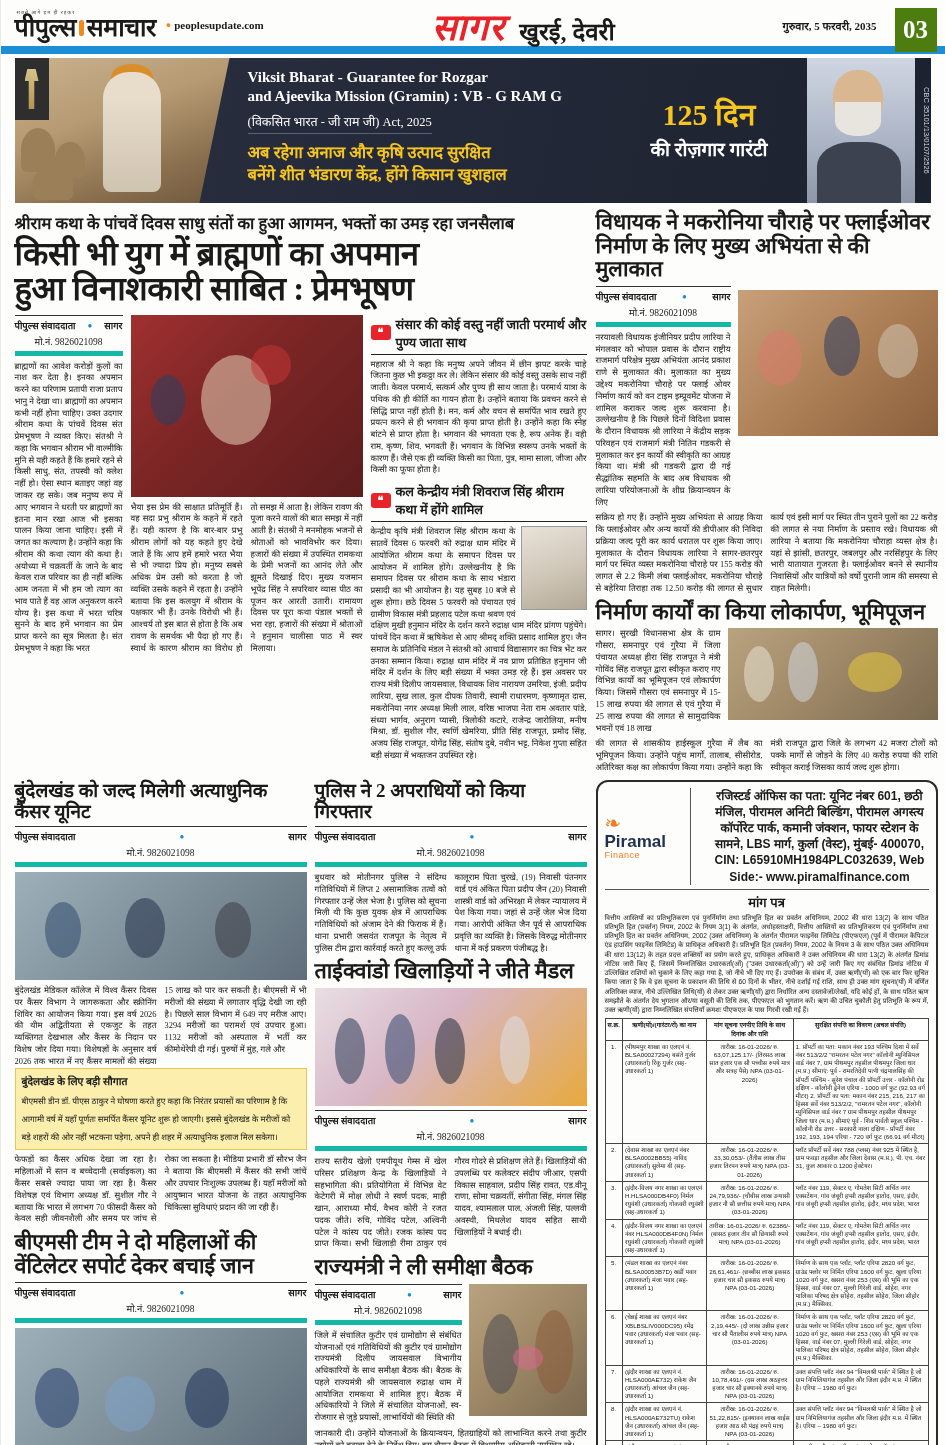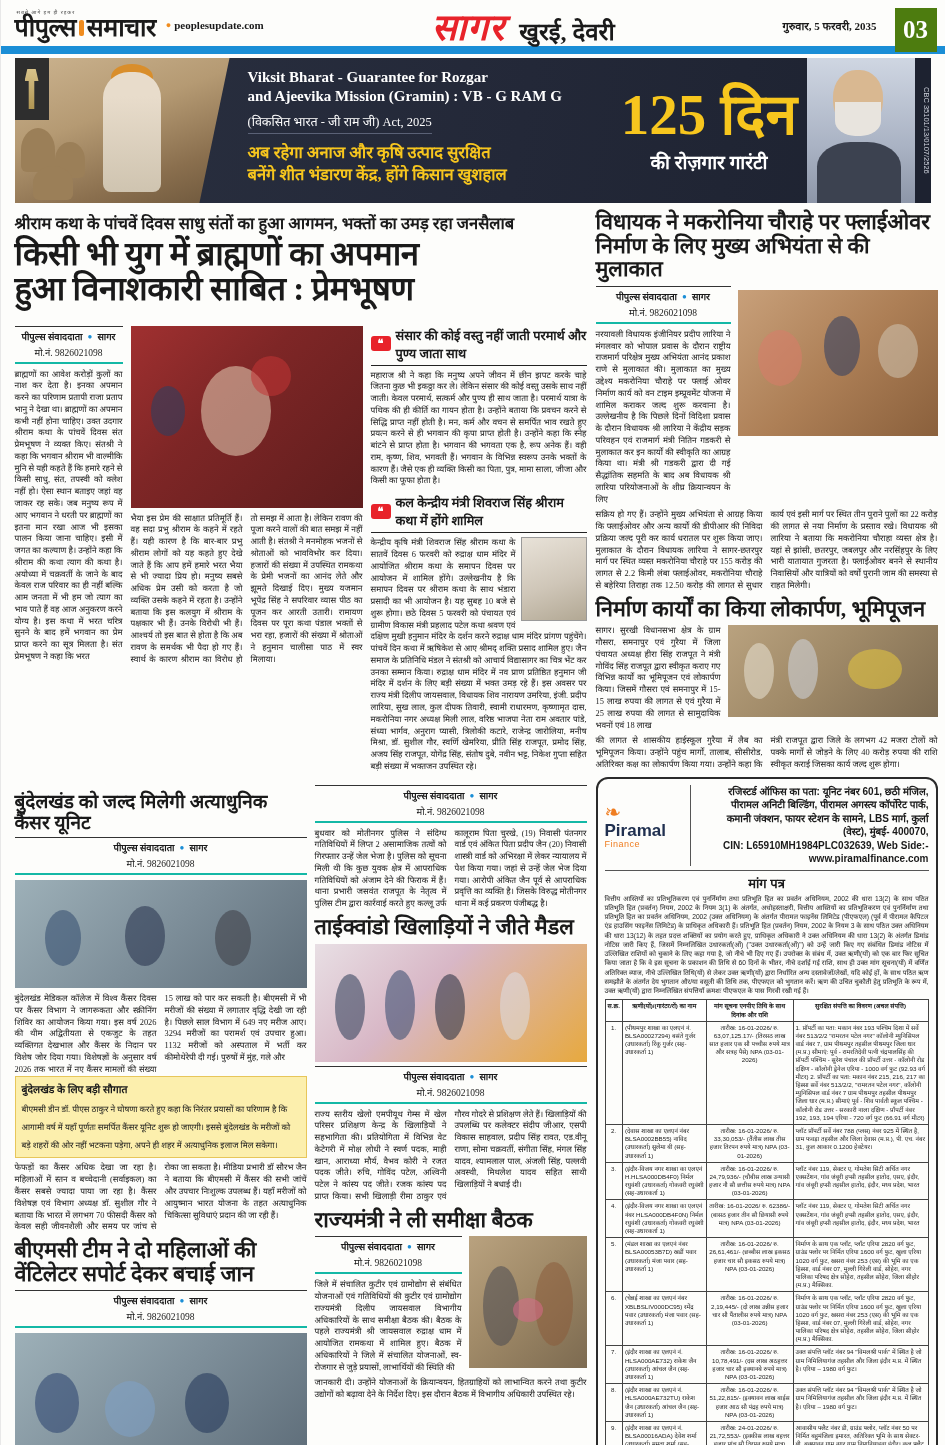--- a/index.html
+++ b/index.html
@@ -30,41 +30,41 @@
   .b-photo .sack { position:absolute; background:#9b7f58; border-radius:50% 50% 6px 6px; }
   .b-photo .farmer { position:absolute; left:88px; top:14px; width:58px; height:120px; background:linear-gradient(180deg,#e8dccb 20%,#cfc4b0 100%); border-radius:26px 26px 8px 8px; }
   .b-photo .turban { position:absolute; left:96px; top:6px; width:42px; height:26px; background:#d98e2b; border-radius:50%; }
   .emblem { position:absolute; left:0; top:0; width:34px; height:62px; background:#2e2e2e; display:flex; align-items:center; justify-content:center; }
   .emblem-glyph { width:14px; height:40px; background:linear-gradient(180deg,#d8c38a,#b09552); clip-path:polygon(20% 0,80% 0,100% 30%,70% 30%,70% 100%,30% 100%,30% 30%,0 30%); }
   .b-center { flex:1; padding:10px 8px 6px 18px; display:flex; flex-direction:column; }
   .b-l1 { color:#fff; font-weight:bold; font-size:15px; line-height:1.25; }
   .b-l3 { color:#fff; font-size:12.5px; margin-top:7px; padding-bottom:3px; border-bottom:1px solid #5a6176; width:fit-content; }
   .b-l4 { color:#f7c61e; font-weight:bold; font-size:16.5px; line-height:1.3; margin-top:8px; }
   .b-days { width:195px; display:flex; flex-direction:column; justify-content:center; align-items:center; }
-  .b-days-big { color:#f7c61e; font-size:57px; font-weight:bold; line-height:1; }
+  .b-days-big { color:#f7c61e; font-size:30px; font-weight:bold; line-height:1; }
   .b-days-sub { color:#fff; font-size:19px; font-weight:bold; margin-top:6px; }
   .b-modi { width:108px; background:linear-gradient(180deg,#cfd6e2 0%,#aab3c4 60%,#8d96a8 100%); position:relative; }
   .b-modi .face { position:absolute; left:26px; top:12px; width:50px; height:58px; background:#d9b891; border-radius:46%; }
   .b-modi .beard { position:absolute; left:28px; top:44px; width:46px; height:34px; background:#e8e4de; border-radius:0 0 44% 44%; }
   .b-modi .vest { position:absolute; left:10px; top:84px; width:84px; height:62px; background:#3c4250; border-radius:40% 40% 0 0; }
   .b-cbc { width:16px; background:#1d2230; color:#cfd3dd; font-size:7.5px; writing-mode:vertical-rl; text-align:center; font-family:"Liberation Sans",sans-serif; }
   
   .content { display:grid; grid-template-columns:572px 342px; gap:9px; padding:0 14px; }
   .body-txt { font-size:8.4px; line-height:1.4; text-align:justify; }
-  .byline { display:flex; justify-content:center; align-items:center; gap:5px; font-size:9.5px; font-weight:bold; border-top:1px solid #333; padding:3px 0 2px 0; }
+  .byline { display:flex; justify-content:space-between; align-items:center; gap:5px; font-size:9.5px; font-weight:bold; border-top:1px solid #333; padding:3px 0 2px 0; }
   .byline .bdot { color:#1b8ed6; font-size:8px; }
-  .phone { font-size:9.5px; text-align:center; border-bottom:2px solid #14b8a6; padding:1px 0 3px 0; margin-bottom:5px; }
+  .phone { font-size:9.5px; text-align:center; border-bottom:5px solid #14b8a6; padding:1px 0 3px 0; margin-bottom:5px; }
   .photo { background:linear-gradient(135deg,#b9a27f 0%,#a08a68 45%,#7c6a50 100%); position:relative; overflow:hidden; }
   .photo.cool { background:linear-gradient(135deg,#9db0b8 0%,#7e8f9a 50%,#5f6e7a 100%); }
   .photo.warm { background:linear-gradient(135deg,#c8a07a 0%,#ad7f56 50%,#8a603c 100%); }
   .photo.event { background:linear-gradient(135deg,#a03030 0%,#7e2626 40%,#5e1d1d 100%); }
   .photo .blob { position:absolute; border-radius:50%; opacity:.55; }
   
   .kicker { font-size:16.5px; font-weight:bold; margin:2px 0 3px 0; }
-  .headline-xl { font-size:33px; font-weight:bold; line-height:1.07; letter-spacing:-0.5px; margin-bottom:18px; }
+  .headline-xl { font-size:33px; font-weight:bold; line-height:1.07; letter-spacing:-0.5px; margin-bottom:7px; }
   .ms-body { display:grid; grid-template-columns:108px 232px 1fr; gap:8px; }
   .q-box { margin-bottom:6px; }
   .q-title { display:flex; align-items:center; gap:5px; font-size:12.8px; font-weight:bold; border-bottom:1.5px solid #222; padding-bottom:3px; margin-bottom:4px; }
   .qicon { flex:0 0 auto; width:20px; height:15px; background:#e8232a; color:#fff; border-radius:3px; font-size:11px; line-height:15px; text-align:center; font-weight:bold; }
   .portrait { float:right; width:66px; height:84px; margin:0 0 3px 5px; background:linear-gradient(160deg,#e8e2d8 0%,#cfc6b8 55%,#b2a894 100%); border:1px solid #999; }
   .two-col { column-count:2; column-gap:8px; }
   
   .headline-l { font-size:21.5px; font-weight:bold; line-height:1.1; margin:6px 0 4px 0; }
   .headline-m { font-size:19px; font-weight:bold; line-height:1.12; margin:6px 0 4px 0; }
   
@@ -73,21 +73,21 @@
   .ybox b { display:block; font-size:10.5px; margin-bottom:2px; }
   
   .art-row { display:flex; gap:7px; margin-bottom:4px; }
   
   .piramal { border:2px solid #2b2b2b; border-radius:12px; padding:6px 7px; margin-top:6px; font-family:"Liberation Sans",sans-serif; }
   .p-head { display:flex; gap:7px; border-bottom:1px solid #555; padding-bottom:4px; }
   .p-logo { width:86px; border-right:1.5px solid #555; display:flex; flex-direction:column; justify-content:center; align-items:flex-start; padding-right:5px; }
   .p-logo-mark { font-size:20px; color:#ef7d21; line-height:1; }
   .p-logo-name { font-size:17px; font-weight:bold; color:#203050; line-height:1; }
   .p-logo-sub { font-size:9px; color:#ef7d21; letter-spacing:.5px; }
-  .p-addr { flex:1; font-size:10px; font-weight:bold; line-height:1.35; text-align:right;margin-left:13px; }
+  .p-addr { flex:1; font-size:12px; font-weight:bold; line-height:1.35; text-align:center;margin-left:13px; }
   .p-title { text-align:center; font-size:13px; font-weight:bold; margin:3px 0 2px 0; }
   .p-legal { font-size:6.7px; line-height:1.38; text-align:justify; }
   .p-table { width:100%; border-collapse:collapse; margin-top:4px; }
   .p-table th, .p-table td { border:1px solid #444; font-size:6.2px; line-height:1.32; padding:2px 2px; vertical-align:top; text-align:left; }
   .p-table th { text-align:center; font-weight:bold; background:#fff; }
   .p-table td.c { text-align:center; }
 </style>
 </head>
 <body>
 
@@ -235,20 +235,21 @@
               <span class="blob" style="left:20px;top:40px;width:44px;height:60px;background:#28406e"></span>
               <span class="blob" style="left:90px;top:48px;width:50px;height:56px;background:#7fa3c9"></span>
               <span class="blob" style="left:170px;top:40px;width:44px;height:60px;background:#1f3358"></span>
             </div>
 
           </article>
         </div>
 
         <div>
           <article>
+            <h2 class="headline-m">पुलिस ने 2 अपराधियों को किया गिरफ्तार</h2>
             <div class="byline">
               <span>पीपुल्स संवाददाता</span>
               <span class="bdot">●</span>
               <span>सागर</span>
             </div>
             <div class="phone">मो.नं. 9826021098</div>
             <div class="two-col body-txt">
               <span>बुधवार को मोतीनगर पुलिस ने संदिग्ध गतिविधियों में लिप्त 2 असामाजिक तत्वों को गिरफ्तार उन्हें जेल भेजा है। पुलिस को सूचना मिली थी कि कुछ युवक क्षेत्र में आपराधिक गतिविधियों को अंजाम देने की फिराक में हैं। थाना प्रभारी जसवंत राजपूत के नेतृत्व में</span>
               <span>पुलिस टीम द्वारा कार्रवाई करते हुए कल्लू उर्फ कालूराम पिता चुरखे, (19) निवासी पंतनगर वार्ड एवं अंकित पिता प्रदीप जैन (20) निवासी शास्त्री वार्ड को अभिरक्षा में लेकर न्यायालय में पेश किया गया। जहां से उन्हें जेल भेज दिया गया। आरोपी अंकित जैन पूर्व से आपराधिक प्रवृत्ति का व्यक्ति है। जिसके विरुद्ध मोतीनगर थाना में कई प्रकरण पंजीबद्ध है।</span>
             </div>

